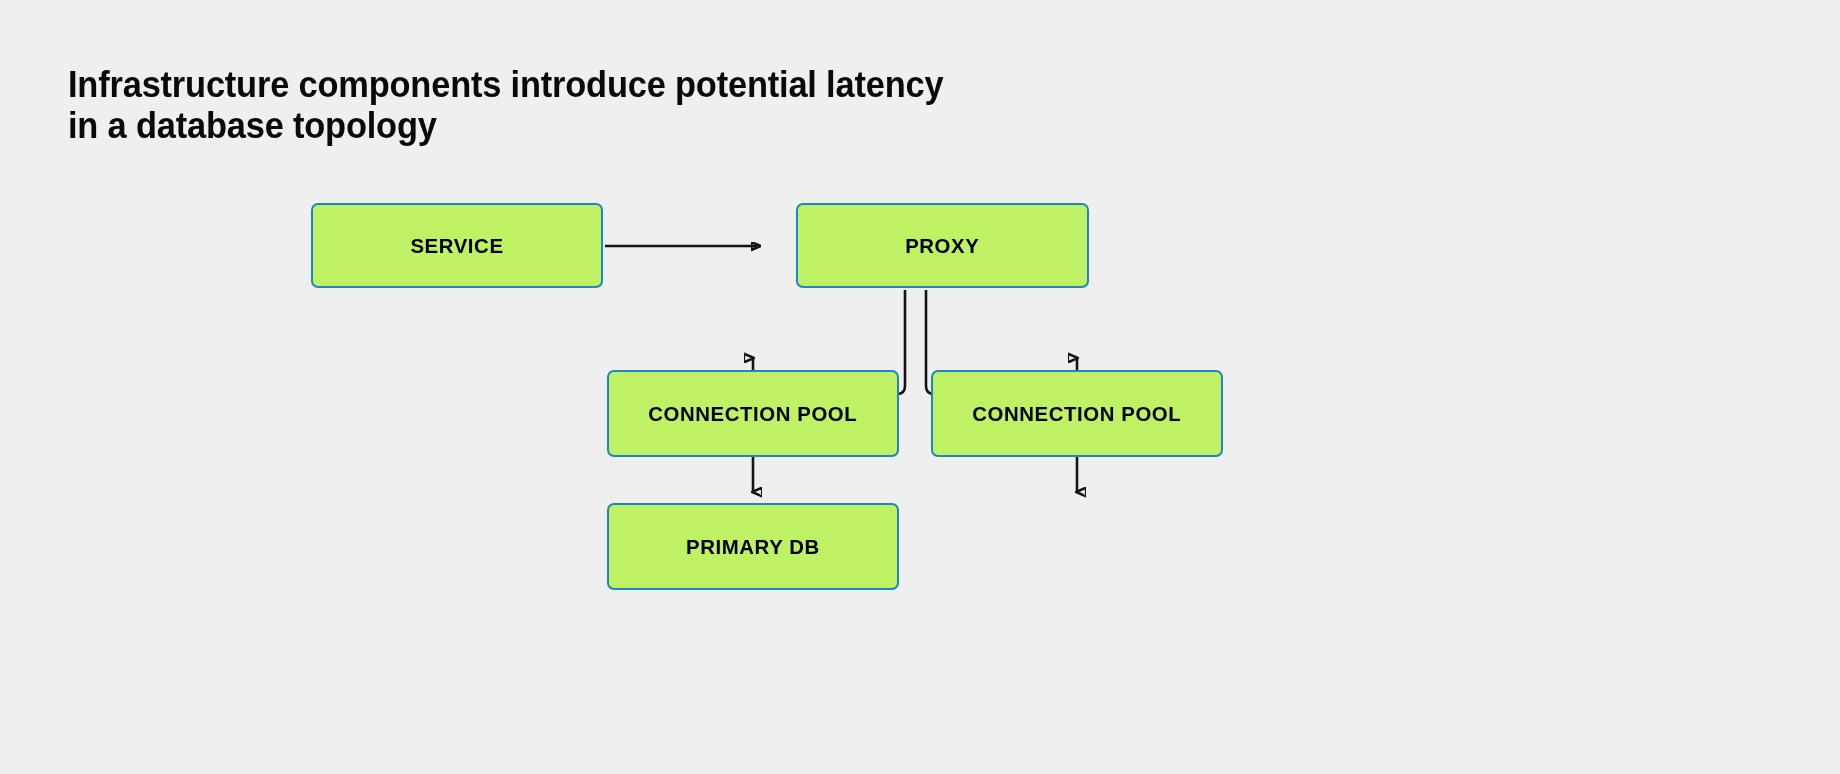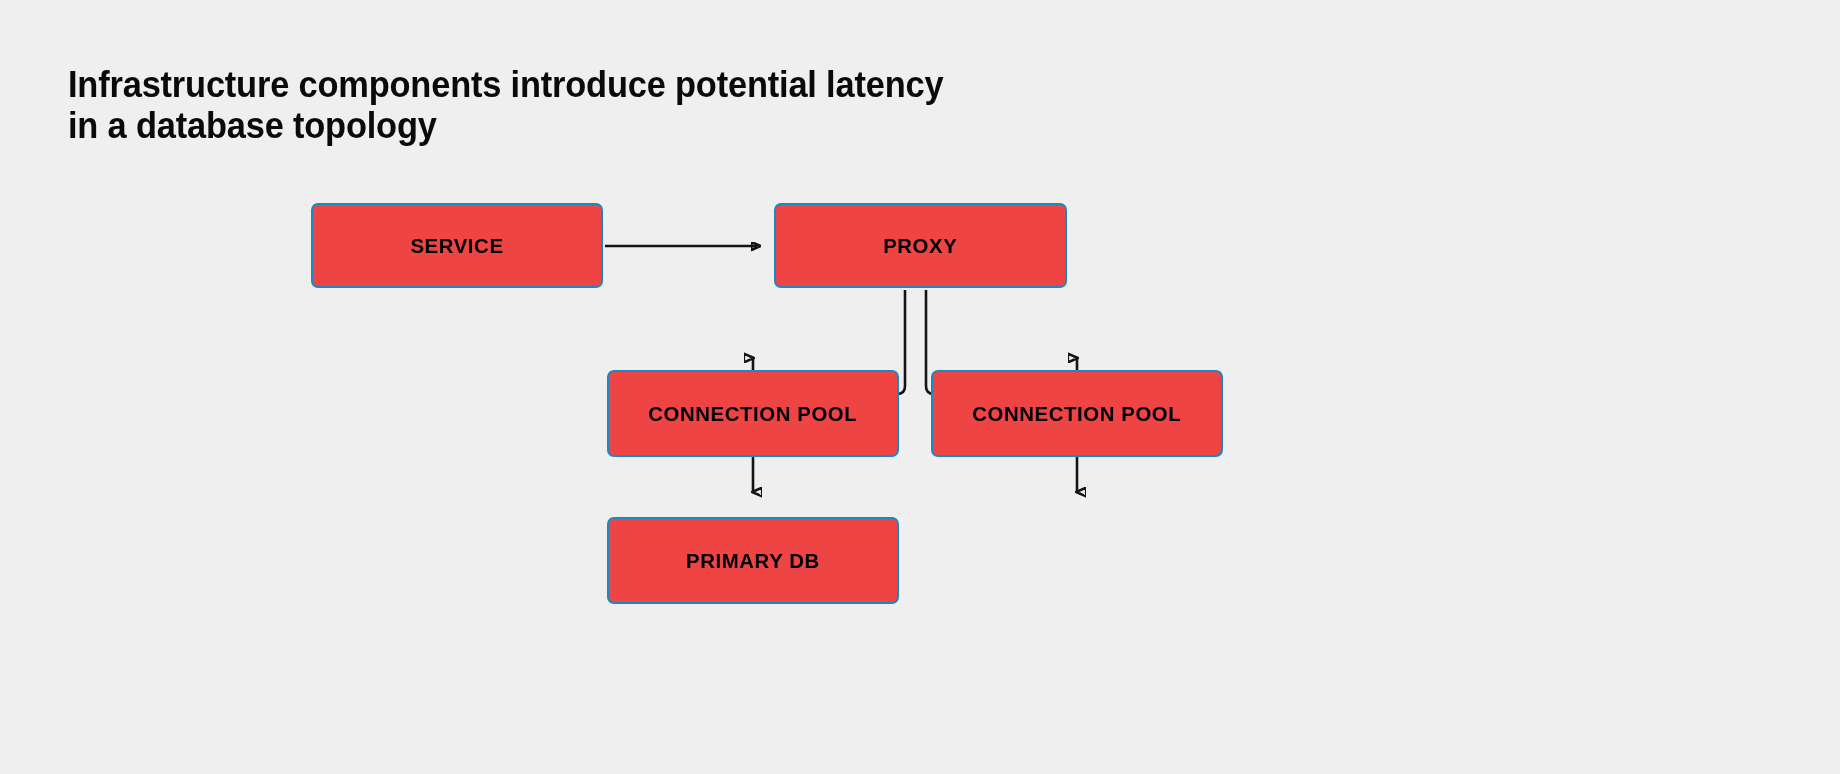--- a/index.html
+++ b/index.html
@@ -37,21 +37,21 @@
   #diagram {
     position: absolute;
     left: 0;
     top: 0;
     width: 1840px;
     height: 774px;
   }
   .node {
     position: absolute;
     box-sizing: border-box;
-    background: #ef4444;
+    background: #bef264;
     border: 2px solid #1b87c4;
     border-radius: 7px;
     display: flex;
     align-items: center;
     justify-content: center;
     color: #000000;
     font-weight: 700;
     font-size: 21px;
     letter-spacing: 0.6px;
     font-family: "Liberation Sans Narrow", "Liberation Sans", sans-serif;
@@ -107,31 +107,31 @@
 
       <line x1="753" y1="457" x2="753" y2="492" marker-end="url(#ahv)"></line>
 
       <line x1="1077" y1="457" x2="1077" y2="492" marker-end="url(#ahv)"></line>
     </svg>
 
     <div class="node" style="left:311px; top:203px; width:292px; height:85px;">
       <span>SERVICE</span>
     </div>
 
-    <div class="node" style="left:774px; top:203px; width:293px; height:85px;">
+    <div class="node" style="left:796px; top:203px; width:293px; height:85px;">
       <span>PROXY</span>
     </div>
 
     <div class="node" style="left:607px; top:370px; width:292px; height:87px;">
       <span>CONNECTION POOL</span>
     </div>
 
     <div class="node" style="left:931px; top:370px; width:292px; height:87px;">
       <span>CONNECTION POOL</span>
     </div>
 
-    <div class="node" style="left:607px; top:517px; width:292px; height:87px;">
+    <div class="node" style="left:607px; top:503px; width:292px; height:87px;">
       <span>PRIMARY DB</span>
     </div>
 
 
   </div>
 </div>
 
 </body></html>

